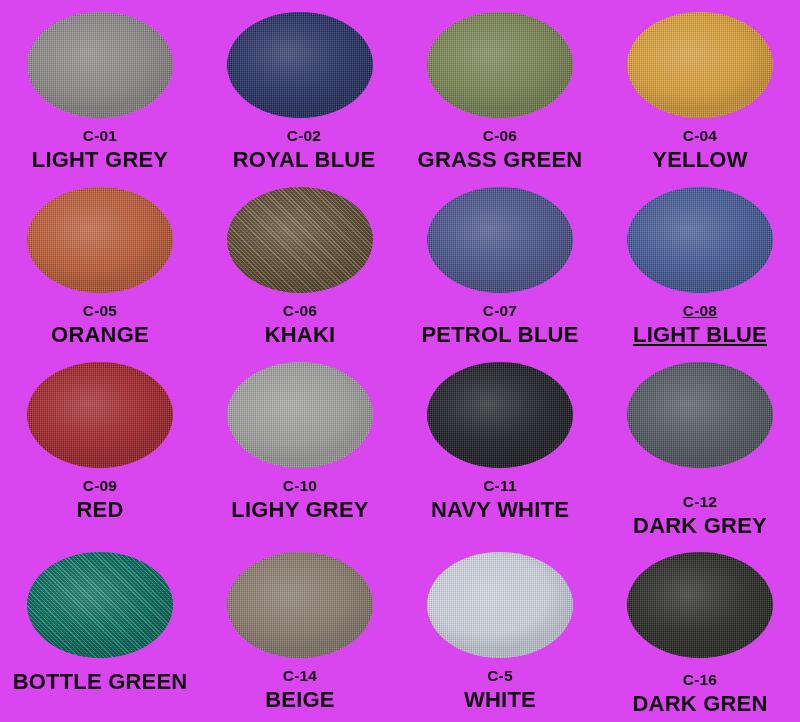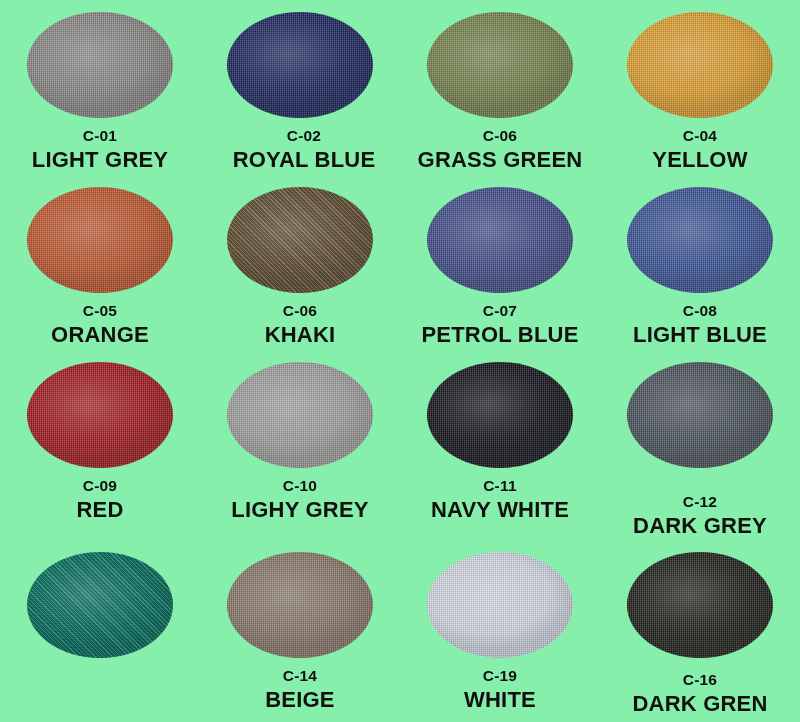--- a/index.html
+++ b/index.html
@@ -107,21 +107,21 @@
     font-size: 22px;
     font-weight: bold;
     letter-spacing: 0.2px;
     white-space: nowrap;
     margin-top: 2px;
   }
 </style>
 </head>
 <body>
 
-<div id="chart" style="background: #86efac;">
+<div id="chart" style="background: #d946ef;">
     <div class="swatch-cell">
       <div class="swatch-wrap">
         <div class="swatch weave-plain" style="background-color: rgb(141, 139, 136);"></div>
       </div>
       <div class="labels" style="color: rgb(17, 16, 14);">
         <div class="label-code">C-01</div>
         <div class="label-name">LIGHT GREY</div>
       </div>
     </div>
     <div class="swatch-cell">
@@ -175,21 +175,21 @@
       </div>
       <div class="labels" style="color: rgb(17, 16, 14);">
         <div class="label-code">C-07</div>
         <div class="label-name">PETROL BLUE</div>
       </div>
     </div>
     <div class="swatch-cell">
       <div class="swatch-wrap">
         <div class="swatch weave-plain" style="background-color: rgb(62, 88, 153);"></div>
       </div>
-      <div class="labels" style="color: rgb(17, 16, 14);">
+      <div class="labels" style="color: rgb(17, 16, 14); text-decoration: underline;">
         <div class="label-code">C-08</div>
         <div class="label-name">LIGHT BLUE</div>
       </div>
     </div>
     <div class="swatch-cell">
       <div class="swatch-wrap">
         <div class="swatch weave-plain" style="background-color: rgb(165, 30, 36);"></div>
       </div>
       <div class="labels" style="color: rgb(17, 16, 14);">
         <div class="label-code">C-09</div>
@@ -221,37 +221,38 @@
       <div class="labels" style="color: rgb(17, 16, 14); margin-top: 25px;">
         <div class="label-code">C-12</div>
         <div class="label-name">DARK GREY</div>
       </div>
     </div>
     <div class="swatch-cell">
       <div class="swatch-wrap">
         <div class="swatch weave-twill" style="background-color: rgb(14, 122, 104);"></div>
       </div>
       <div class="labels" style="color: rgb(17, 16, 14);">
+        <div class="label-name">BOTTLE GREEN</div>
       </div>
     </div>
     <div class="swatch-cell">
       <div class="swatch-wrap">
         <div class="swatch weave-plain" style="background-color: rgb(139, 123, 109);"></div>
       </div>
       <div class="labels" style="color: rgb(17, 16, 14);">
         <div class="label-code">C-14</div>
         <div class="label-name">BEIGE</div>
       </div>
     </div>
     <div class="swatch-cell">
       <div class="swatch-wrap">
         <div class="swatch weave-plain" style="background-color: rgb(212, 219, 230);"></div>
       </div>
       <div class="labels" style="color: rgb(17, 16, 14);">
-        <div class="label-code">C-19</div>
+        <div class="label-code">C-5</div>
         <div class="label-name">WHITE</div>
       </div>
     </div>
     <div class="swatch-cell">
       <div class="swatch-wrap">
         <div class="swatch weave-plain" style="background-color: rgb(35, 36, 30);"></div>
       </div>
       <div class="labels" style="color: rgb(17, 16, 14); margin-top: 13px;">
         <div class="label-code">C-16</div>
         <div class="label-name">DARK GREN</div>

